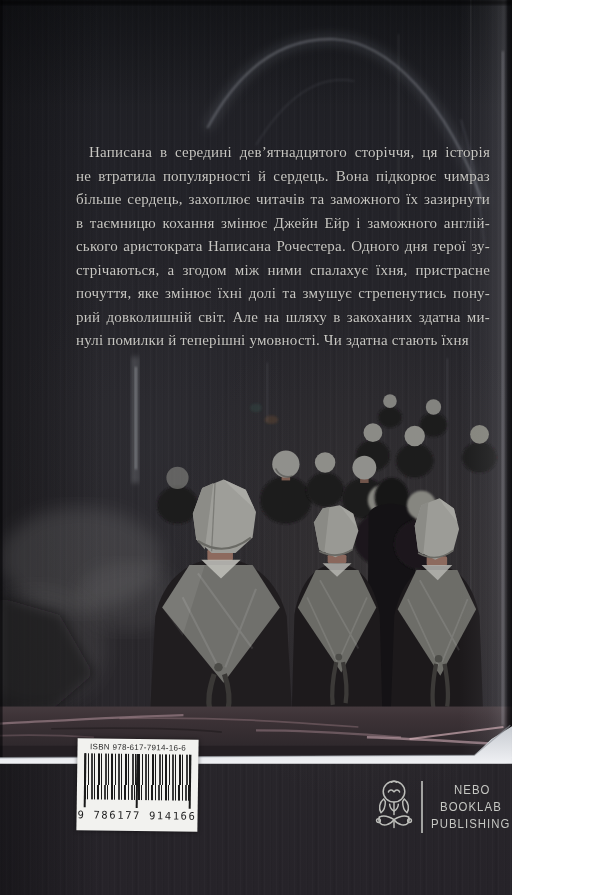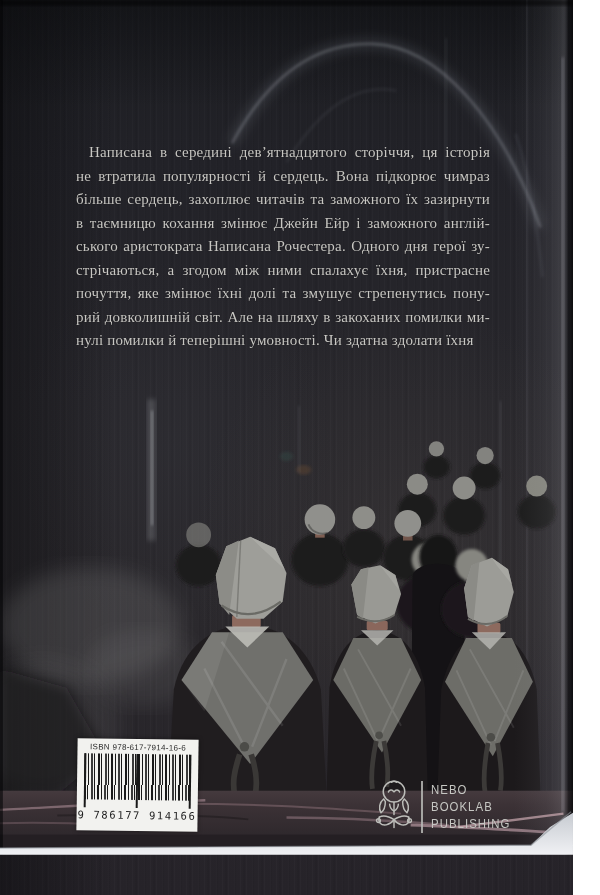--- a/index.html
+++ b/index.html
@@ -1,16 +1,16 @@
 <!DOCTYPE html>
 <html><head>
 <meta charset="utf-8">
 <style>
   html,body{margin:0;padding:0;background:#ffffff;}
-  .stage{position:relative;width:573px;height:895px;overflow:hidden;background:#f2f3f5;
+  .stage{position:relative;width:512px;height:895px;overflow:hidden;background:#f2f3f5;
          font-family:"Liberation Sans",sans-serif;}
   
   .cover{position:absolute;inset:0;
     background:
       repeating-linear-gradient(90deg, rgba(255,255,255,0.018) 0 1px, rgba(255,255,255,0) 1px 6px),
       repeating-linear-gradient(90deg, rgba(0,0,0,0.05) 0 2px, rgba(0,0,0,0) 2px 9px),
       radial-gradient(55% 40% at 72% 62%, rgba(96,88,82,0.20), rgba(96,88,82,0) 70%),
       radial-gradient(40% 30% at 30% 50%, rgba(70,72,80,0.15), rgba(70,72,80,0) 70%),
       linear-gradient(180deg,#1c1d21 0%,#222228 18%,#28272c 45%,#2a282c 70%,#262329 100%);
   }
@@ -34,21 +34,21 @@
     background:repeating-linear-gradient(90deg,
       #191919 0 2px,#f2f2ef 2px 3.5px,#191919 3.5px 4.5px,#f2f2ef 4.5px 7px,
       #3a3a3a 7px 9px,#f2f2ef 9px 10px,#191919 10px 11px,#f2f2ef 11px 13.5px);}
   .guard{position:absolute;top:0;width:2px;height:54px;background:#191919;}
   .guard.g1{left:0;} .guard.g2{left:52px;} .guard.g3{right:0;}
   .digits{margin-top:9px;text-align:center;font-family:"DejaVu Sans Mono",monospace;
     font-size:10.5px;letter-spacing:1.6px;color:#1c1c1c;}
   
   .logo{position:absolute;left:375px;top:777px;z-index:3;display:flex;align-items:center;gap:8px;}
   .logo-divider{width:2px;height:52px;background:rgba(185,186,182,0.85);}
-  .logo-text{display:flex;flex-direction:column;justify-content:center;}
+  .logo-text{display:flex;flex-direction:column;justify-content:center;align-items:center;}
   .logo-line{font-size:12px;line-height:17px;letter-spacing:1.1px;color:#c6c7c3;
     transform:scaleX(0.95);transform-origin:left center;}
 </style>
 </head>
 <body>
 
 <div class="stage">
   <div class="cover">
 
     <svg class="art" viewBox="0 0 600 895" aria-hidden="true">
@@ -234,22 +234,22 @@
     </svg>
 
     <div class="blurb">
       <div class="blurb-line">Написана в середині дев’ятнадцятого сторіччя, ця історія</div>
       <div class="blurb-line">не втратила популярності й сердець. Вона підкорює чимраз</div>
       <div class="blurb-line">більше сердець, захоплює читачів та заможного їх зазирнути</div>
       <div class="blurb-line">в таємницю кохання змінює Джейн Ейр і заможного англій-</div>
       <div class="blurb-line">ського аристократа Написана Рочестера. Одного дня герої зу-</div>
       <div class="blurb-line">стрічаються, а згодом між ними спалахує їхня, пристрасне</div>
       <div class="blurb-line">почуття, яке змінює їхні долі та змушує стрепенутись пону-</div>
-      <div class="blurb-line">рий довколишній світ. Але на шляху в закоханих помилки ми-</div>
-      <div class="blurb-line">нулі помилки й теперішні умовності. Чи здатна здолати їхня</div>
+      <div class="blurb-line">рий довколишній світ. Але на шляху в закоханих здатна ми-</div>
+      <div class="blurb-line">нулі помилки й теперішні умовності. Чи здатна стають їхня</div>
     </div>
 
     <div class="barcode">
       <div class="isbn-label">ISBN 978-617-7914-16-6</div>
       <div class="bars">
         <div class="guard g1"></div>
         <div class="guard g2"></div>
         <div class="guard g3"></div>
       </div>
       <div class="digits">9 786177 914166</div>

